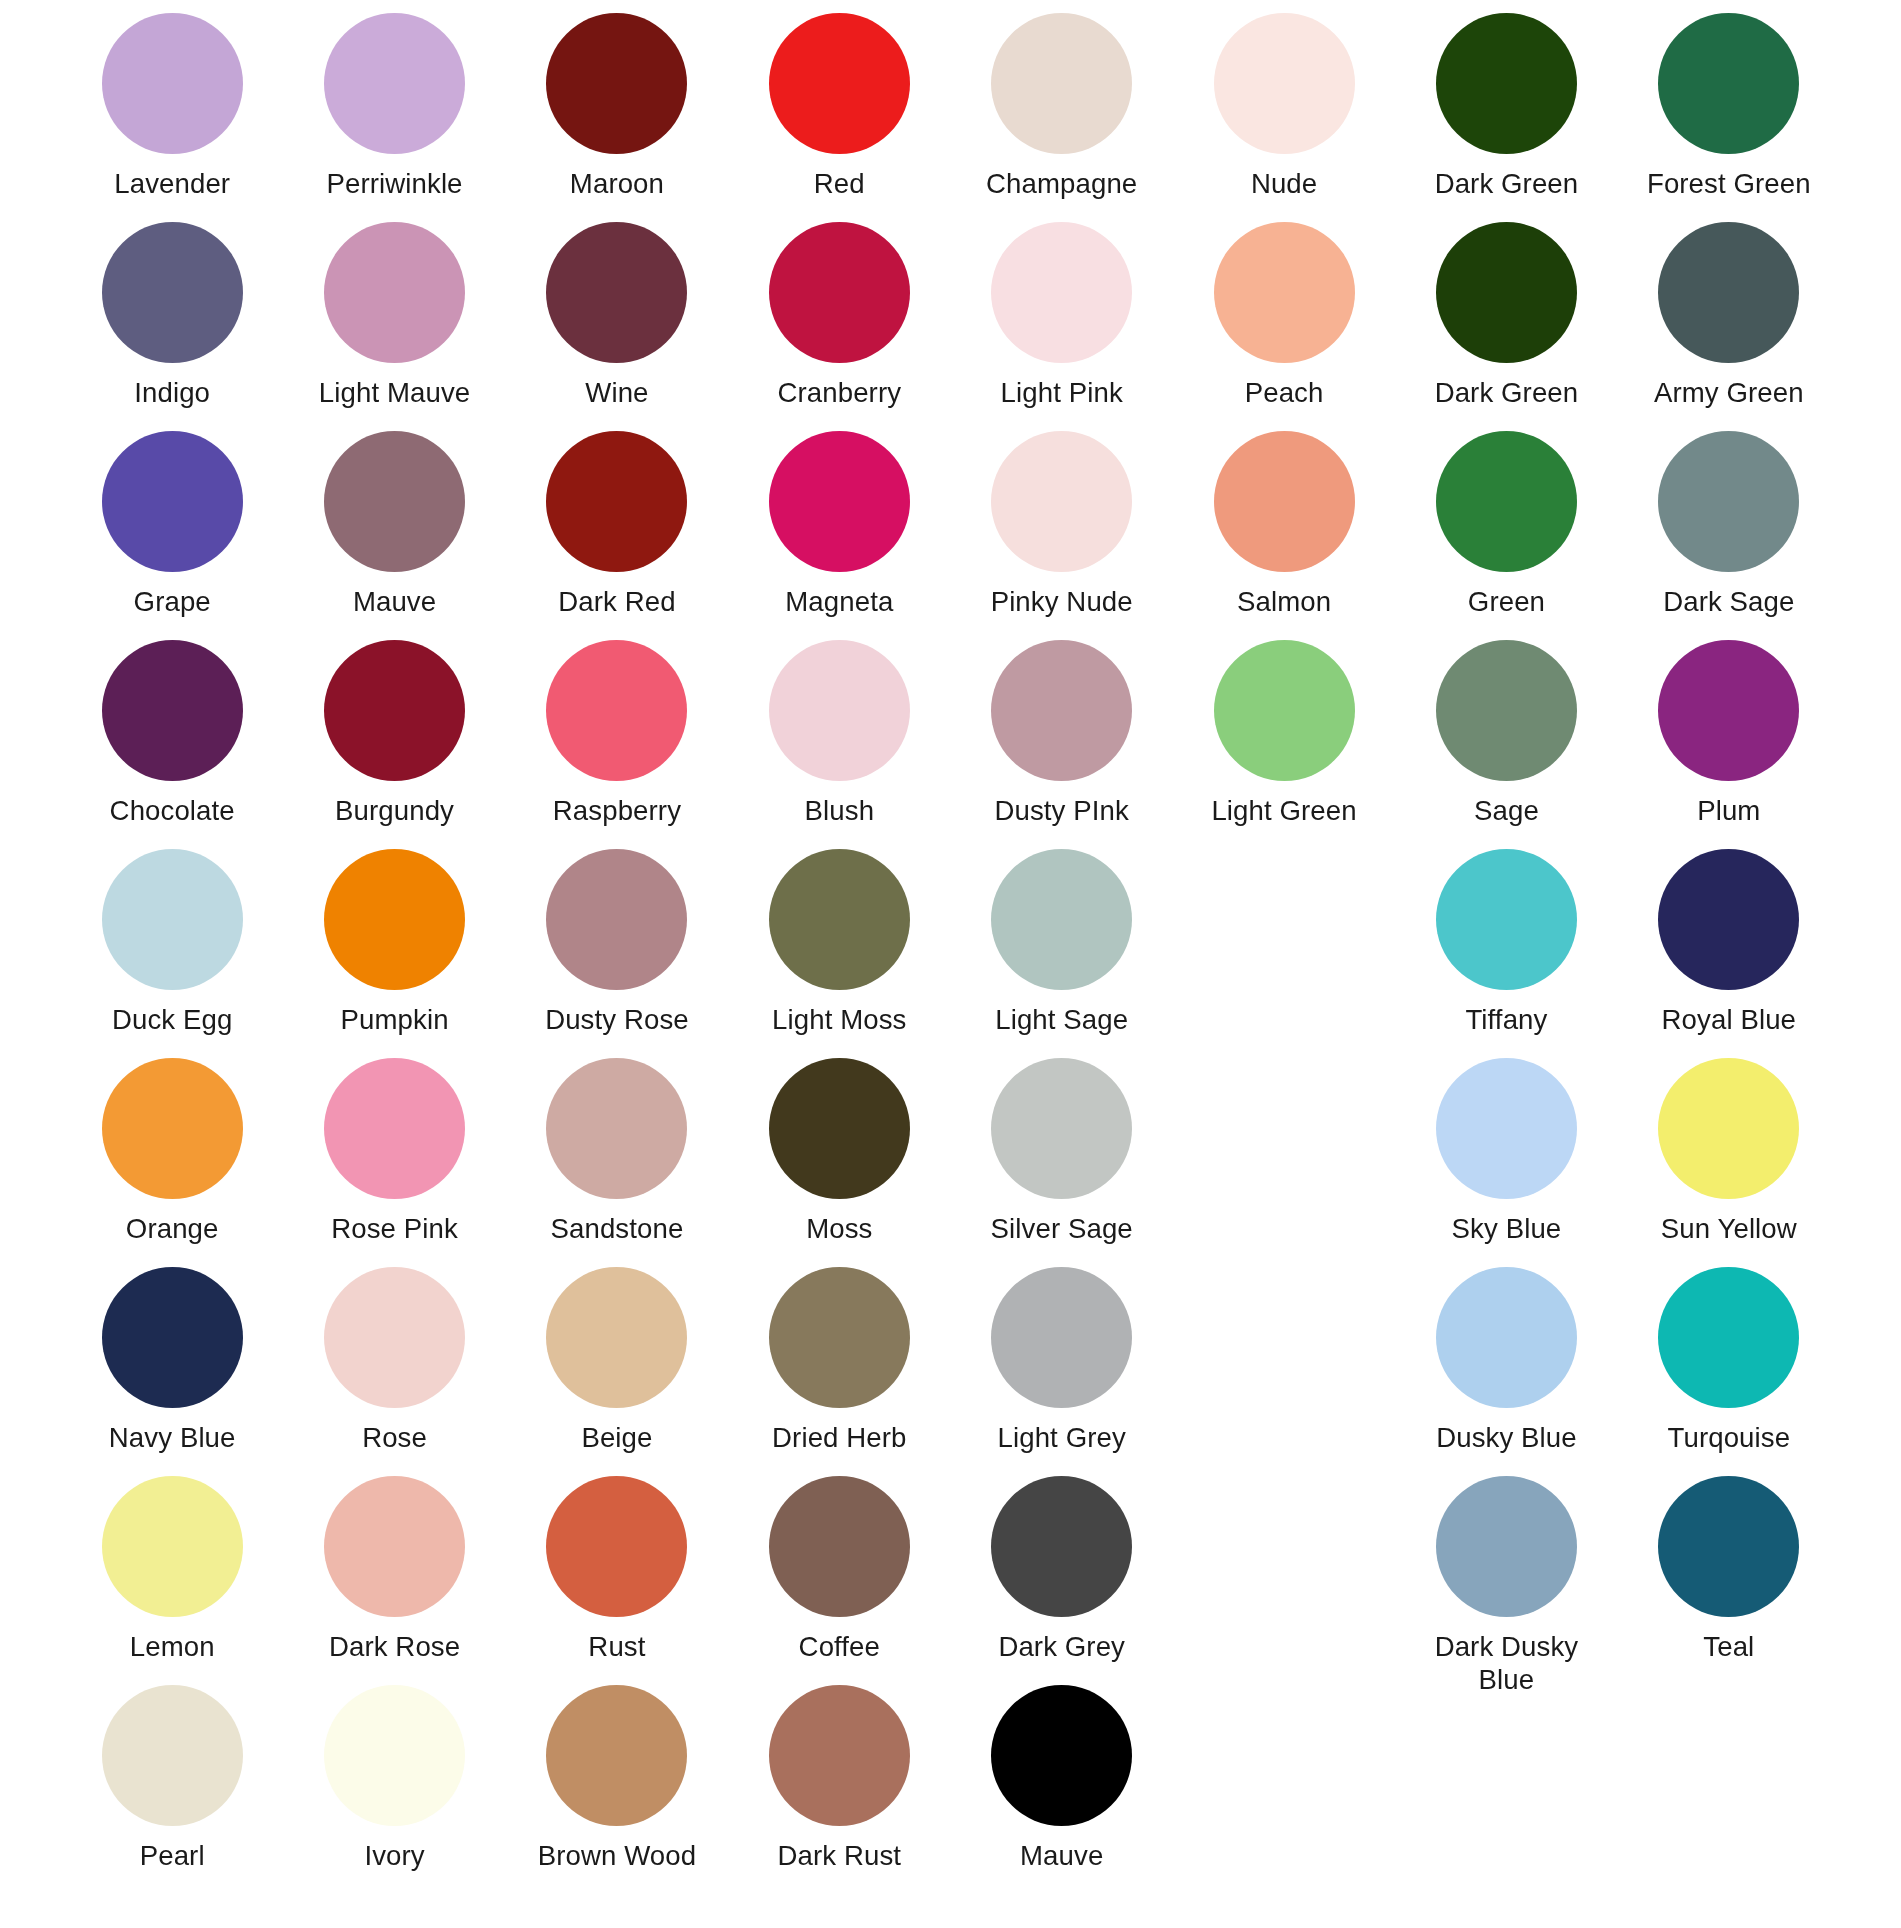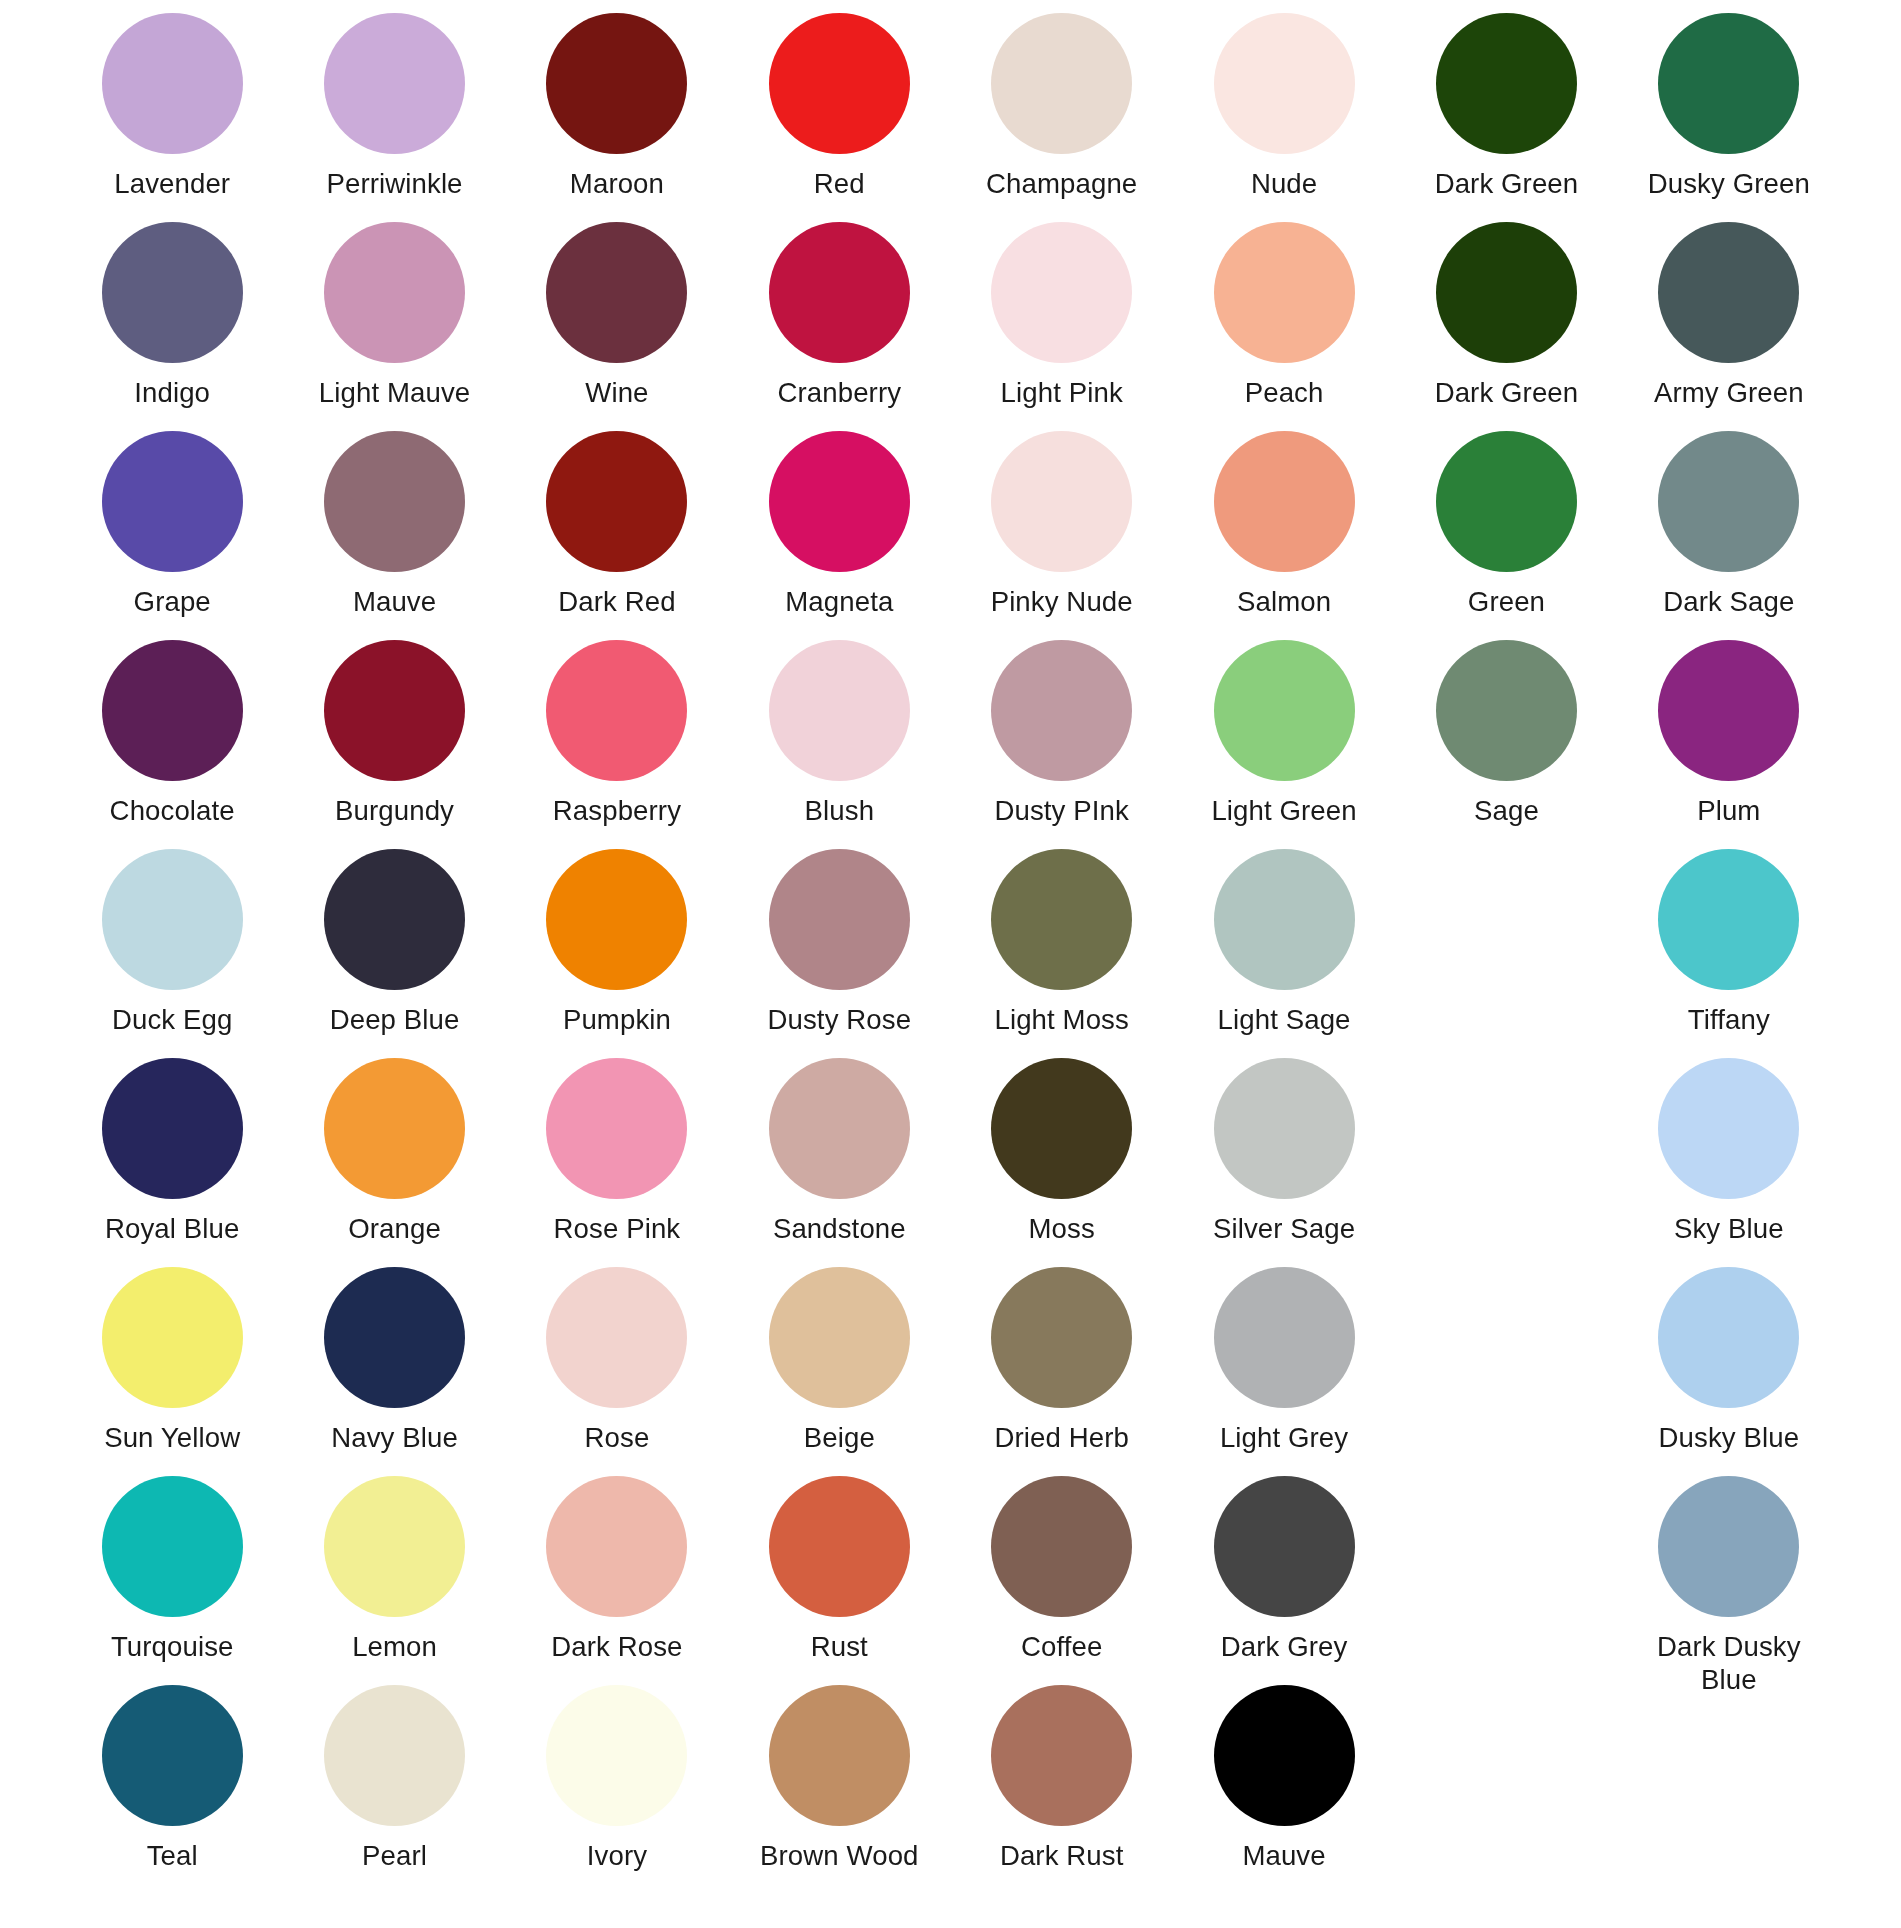--- a/index.html
+++ b/index.html
@@ -76,21 +76,21 @@
     <div class="swatch-cell">
       <div class="swatch-dot" style="background: rgb(250, 230, 225);"></div>
       <div class="swatch-label">Nude</div>
     </div>
     <div class="swatch-cell">
       <div class="swatch-dot" style="background: rgb(29, 69, 9);"></div>
       <div class="swatch-label">Dark Green</div>
     </div>
     <div class="swatch-cell">
       <div class="swatch-dot" style="background: rgb(31, 107, 69);"></div>
-      <div class="swatch-label">Dusky Green</div>
+      <div class="swatch-label">Forest Green</div>
     </div>
     <div class="swatch-cell">
       <div class="swatch-dot" style="background: rgb(94, 93, 128);"></div>
       <div class="swatch-label">Indigo</div>
     </div>
     <div class="swatch-cell">
       <div class="swatch-dot" style="background: rgb(203, 148, 181);"></div>
       <div class="swatch-label">Light Mauve</div>
     </div>
     <div class="swatch-cell">
@@ -177,24 +177,20 @@
       <div class="swatch-dot" style="background: rgb(111, 138, 114);"></div>
       <div class="swatch-label">Sage</div>
     </div>
     <div class="swatch-cell">
       <div class="swatch-dot" style="background: rgb(138, 37, 128);"></div>
       <div class="swatch-label">Plum</div>
     </div>
     <div class="swatch-cell">
       <div class="swatch-dot" style="background: rgb(189, 217, 225);"></div>
       <div class="swatch-label">Duck Egg</div>
-    </div>
-    <div class="swatch-cell">
-      <div class="swatch-dot" style="background: rgb(46, 44, 60);"></div>
-      <div class="swatch-label">Deep Blue</div>
     </div>
     <div class="swatch-cell">
       <div class="swatch-dot" style="background: rgb(239, 130, 0);"></div>
       <div class="swatch-label">Pumpkin</div>
     </div>
     <div class="swatch-cell">
       <div class="swatch-dot" style="background: rgb(176, 133, 137);"></div>
       <div class="swatch-label">Dusty Rose</div>
     </div>
     <div class="swatch-cell">

